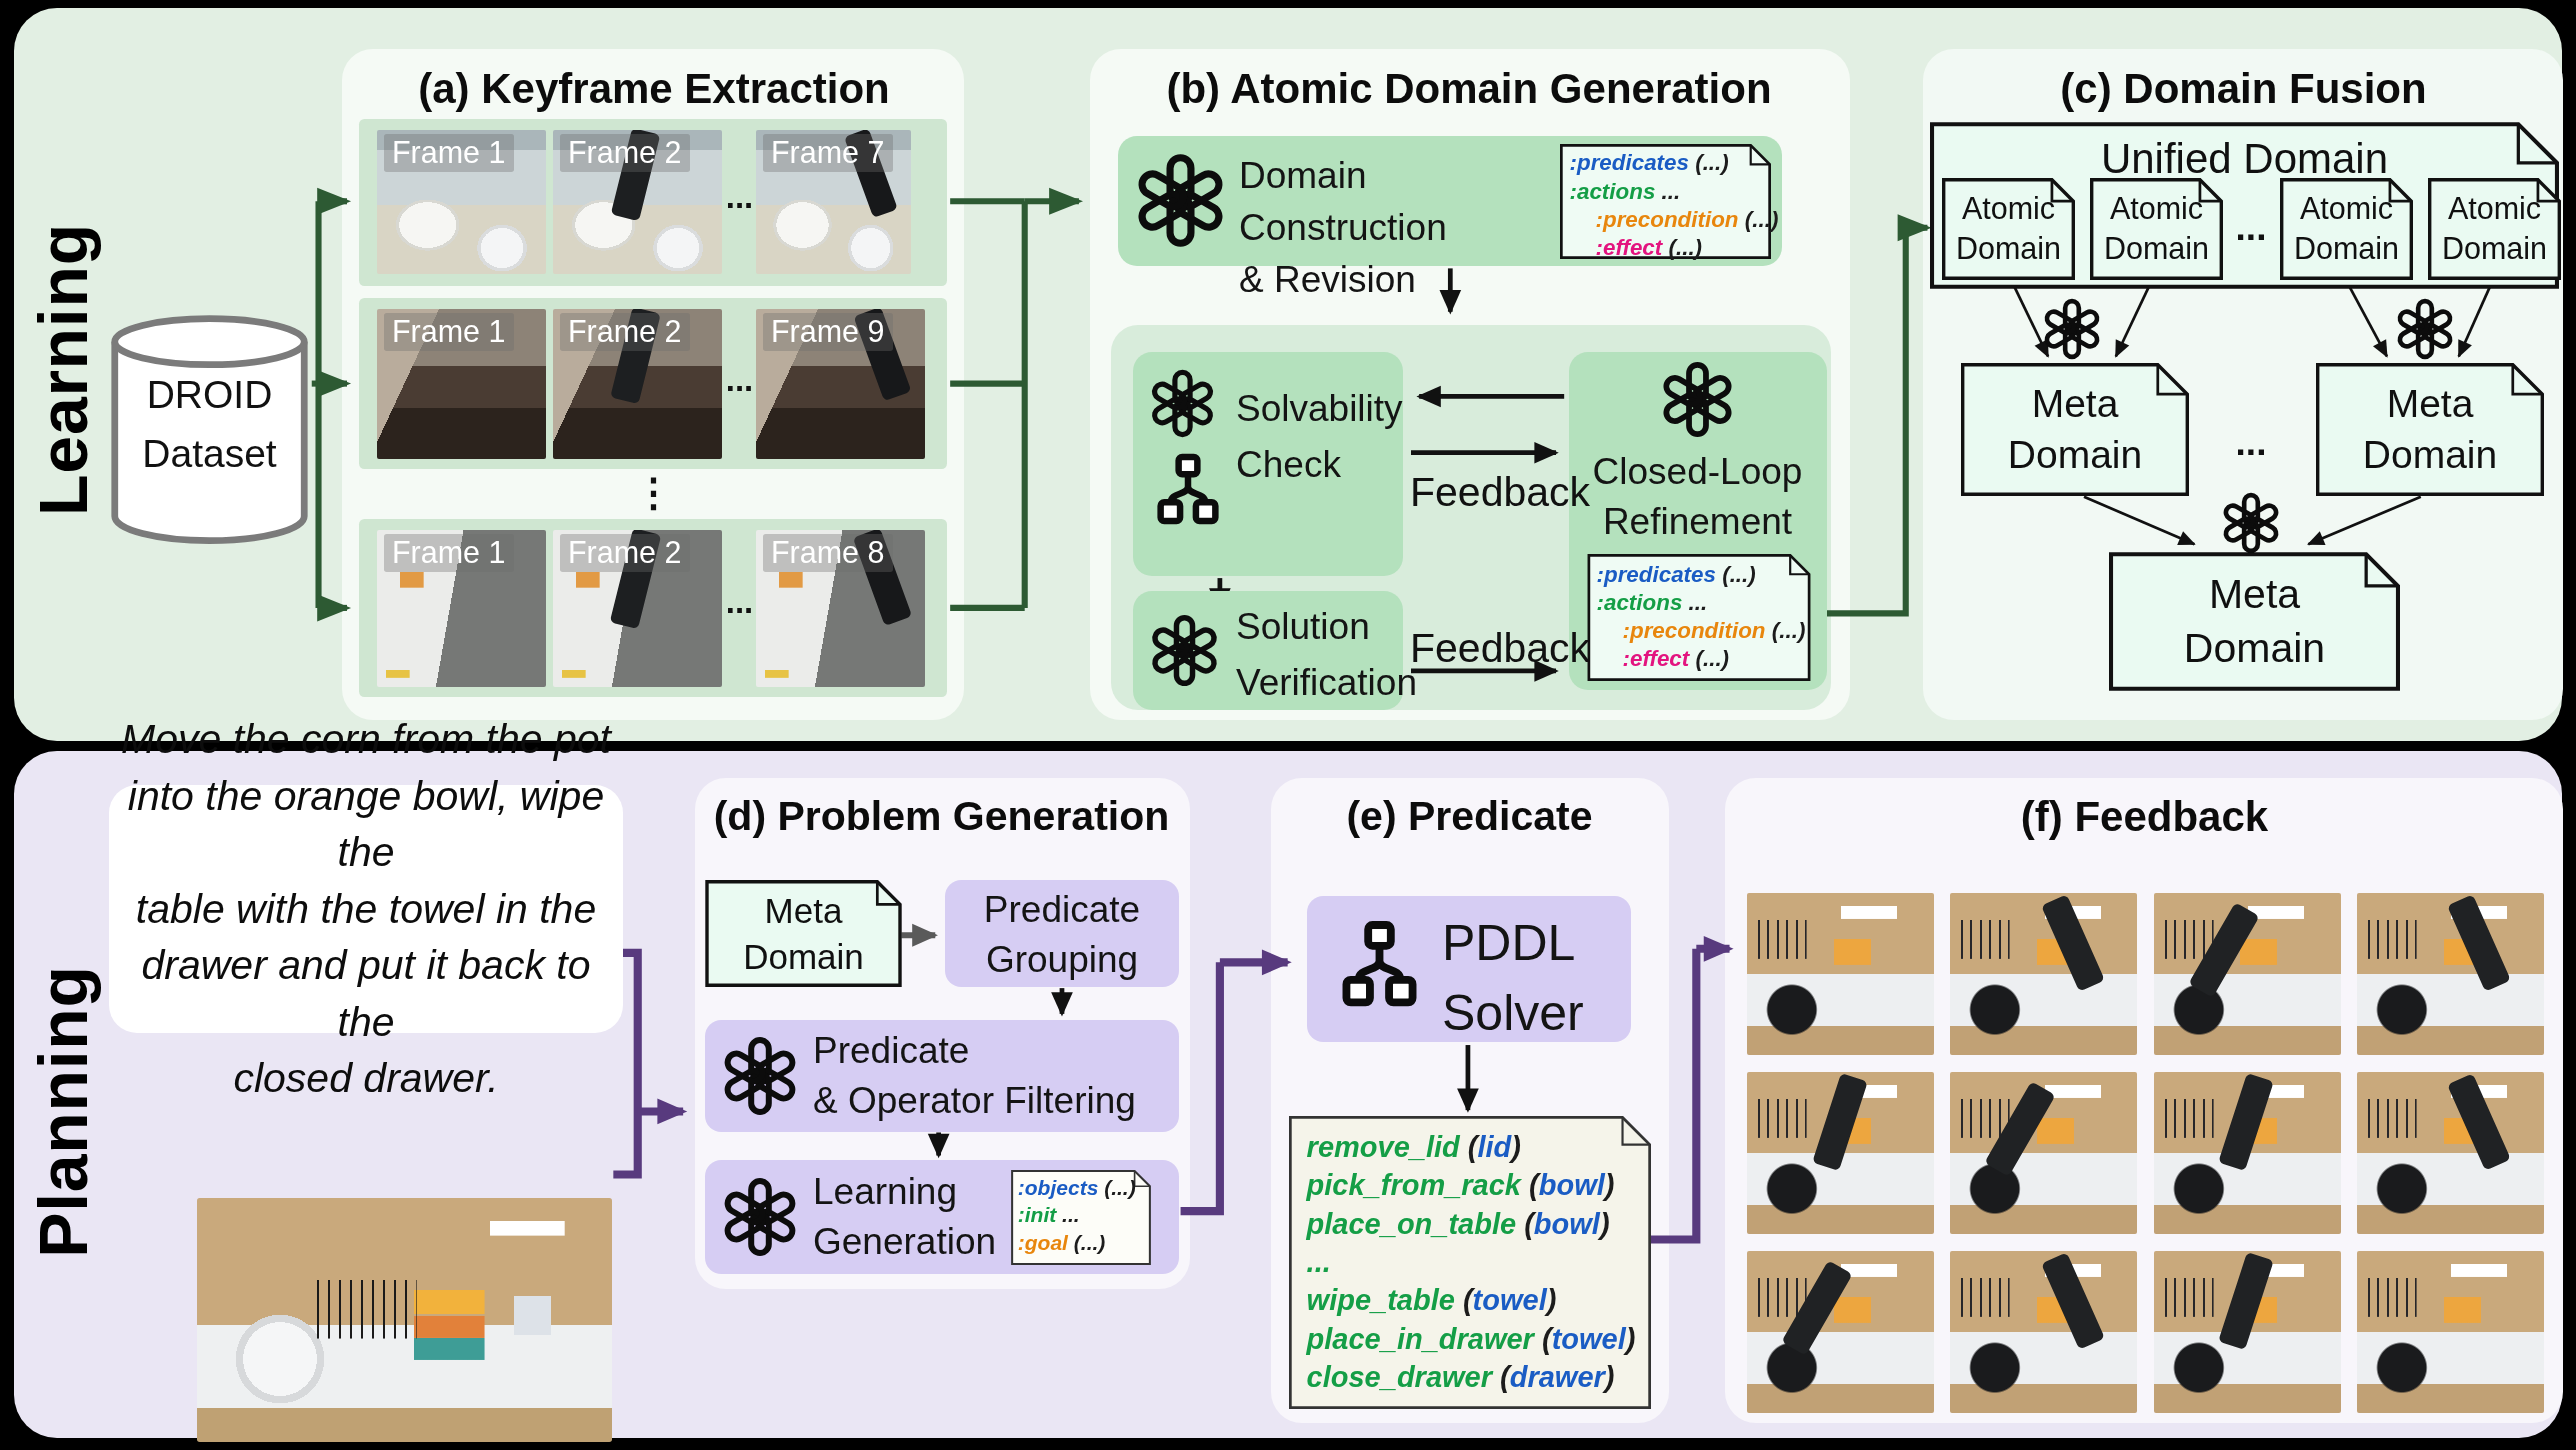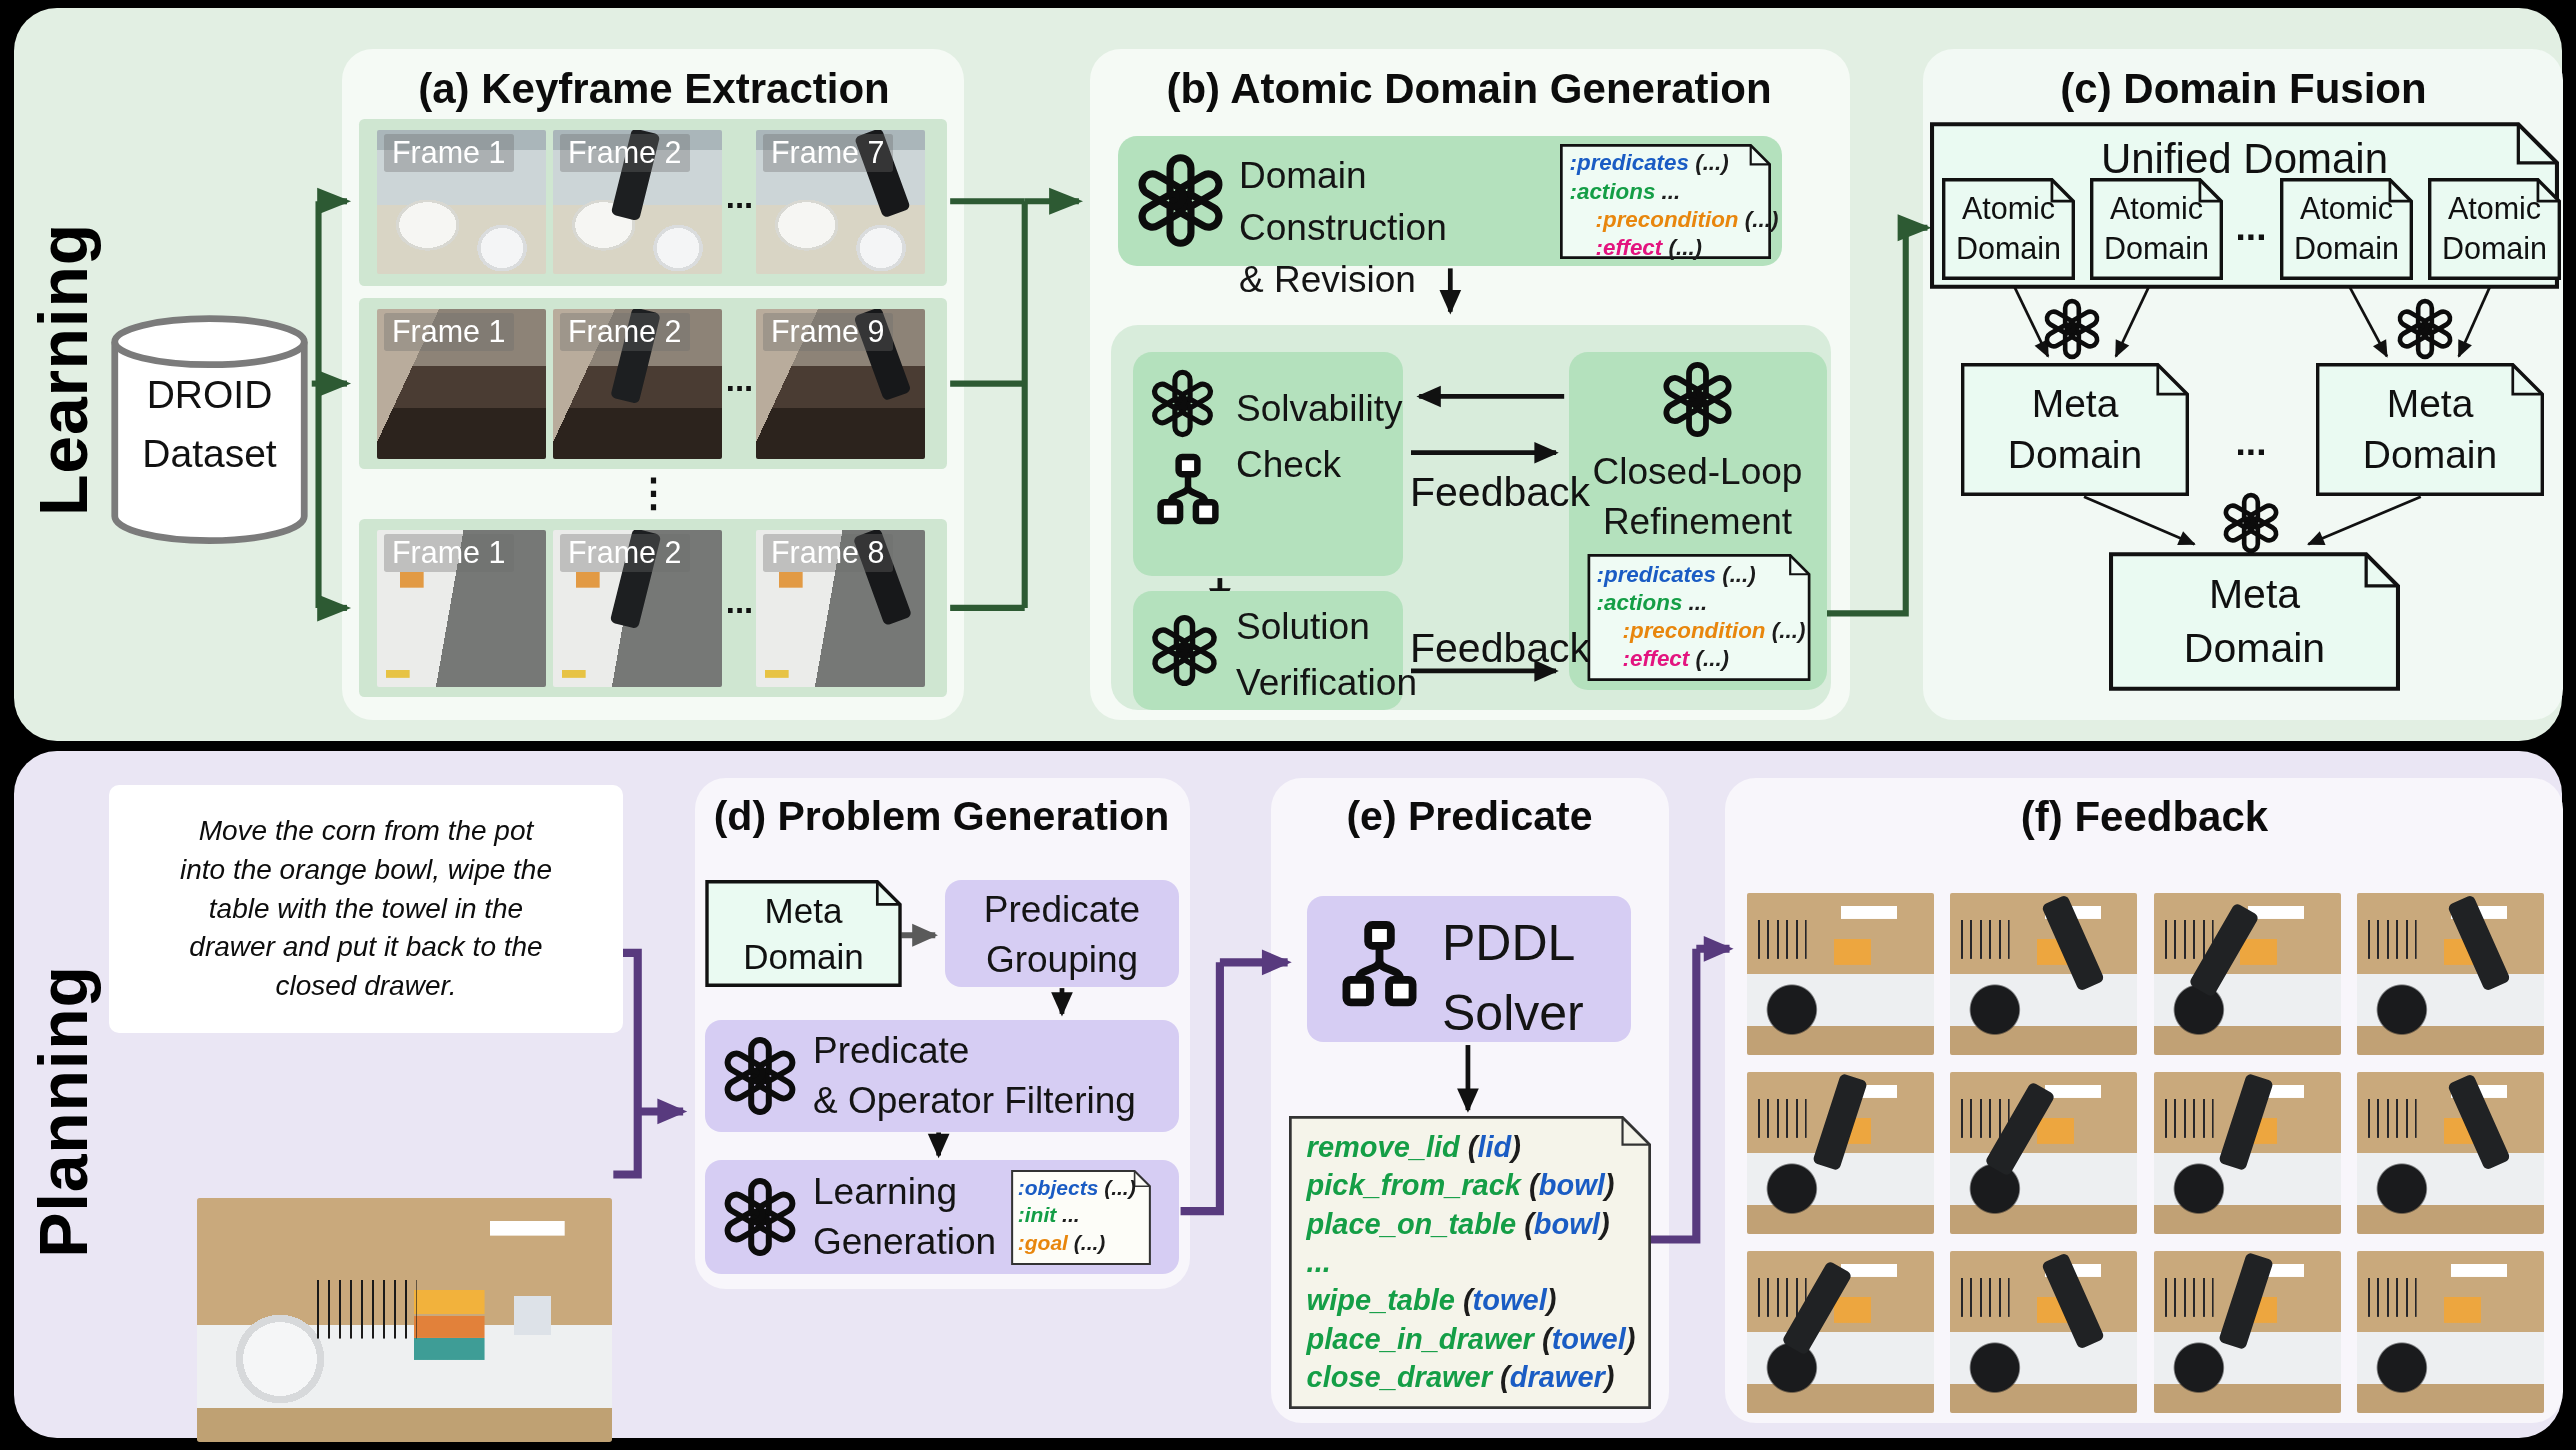--- a/index.html
+++ b/index.html
@@ -64,22 +64,22 @@
       grid-auto-rows:162px;column-gap:16.3px;row-gap:17px;}
   .photo{position:absolute;overflow:hidden;border-radius:2.7px;background:
       linear-gradient(#ffffff,#ffffff) 86% 10%/18% 6% no-repeat,
       repeating-linear-gradient(90deg,#1a1a1a 0 2px,transparent 2px 11px) 38% 44%/24% 24% no-repeat,
       linear-gradient(#f2b23c,#f2b23c) 63% 42%/17% 10% no-repeat,
       linear-gradient(#e2813a,#e2813a) 63% 53%/17% 9% no-repeat,
       linear-gradient(#3e9d96,#3e9d96) 63% 63%/17% 9% no-repeat,
       linear-gradient(#dde2e8,#dde2e8) 84% 48%/9% 16% no-repeat,
       radial-gradient(circle at 20% 66%, #f5f6f7 0 10%, #d7d9db 10% 12%, transparent 12%),
       linear-gradient(180deg,#c9a97c 0 52%, #eef0f1 52% 86%, #bfa173 86%);}
-  .bubble{position:absolute;background:#fff;border-radius:10px;display:flex;align-items:center;
-      justify-content:center;text-align:center;font-style:italic;font-size:28px;line-height:1.38;
+  .bubble{position:absolute;background:#fff;border-radius:28px;display:flex;align-items:center;
+      justify-content:center;text-align:center;font-style:italic;font-size:41px;line-height:1.38;
       color:#0d0d0d;white-space:pre-line;}
   .cylinder-text{position:absolute;text-align:center;font-size:39px;line-height:1.5;color:#111;white-space:pre-line;}
 </style>
 </head>
 <body>
 
 <div class="sec" style="left:13.6px;top:8.1px;width:2548px;height:733px;background:#e2efe3;"></div>
 <div class="sec" style="left:13.6px;top:751px;width:2548px;height:687px;background:#eae6f4;"></div>
 
 <div class="panel" style="left:342px;top:49px;width:622px;height:671px;background:#f5faf5;"></div>
@@ -169,21 +169,21 @@
 <div class="abs" style="left:359px;top:298px;width:588px;height:171px;background:#cfe6d1;border-radius:5.4px;z-index:3;"></div>
 <div class="abs" style="left:359px;top:519px;width:588px;height:178px;background:#cfe6d1;border-radius:5.4px;z-index:3;"></div>
 
 <div class="kf k1" style="left:377px;top:130px;width:169px;height:144px;z-index:5;">
   <span class="tag">Frame 1</span>
   </div>
 <div class="kf k1 arm" style="left:553px;top:130px;width:169px;height:144px;z-index:5;">
   <span class="tag">Frame 2</span>
   </div>
 <div class="dots" style="left:720px;top:178px;width:39px;font-size:33px;z-index:5;">...</div>
-<div class="kf k1 armr" style="left:756px;top:130px;width:169px;height:144px;z-index:5;">
+<div class="kf k1 armr" style="left:756px;top:130px;width:155px;height:144px;z-index:5;">
   <span class="tag">Frame 7</span>
   </div>
 
 <div class="kf k2" style="left:377px;top:309px;width:169px;height:150px;z-index:5;">
   <span class="tag">Frame 1</span>
   </div>
 <div class="kf k2 arm" style="left:553px;top:309px;width:169px;height:150px;z-index:5;">
   <span class="tag">Frame 2</span>
   </div>
 <div class="dots" style="left:720px;top:361px;width:39px;font-size:33px;z-index:5;">...</div>

